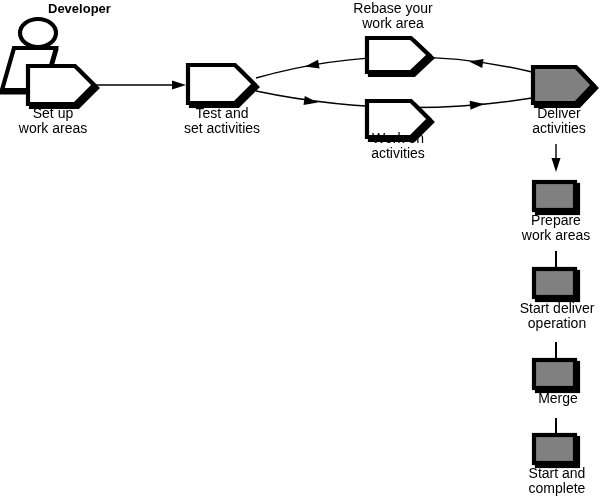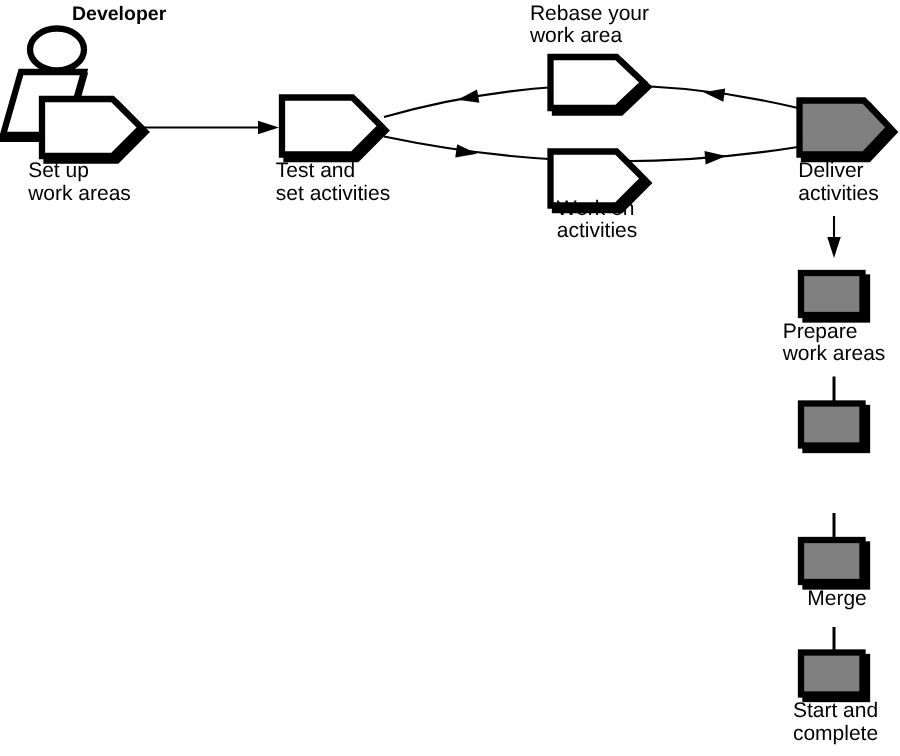--- a/index.html
+++ b/index.html
@@ -5,21 +5,21 @@
   html,body{margin:0;padding:0;background:#fff;}
   .canvas{position:relative;width:600px;height:504px;background:#fff;overflow:hidden;
           font-family:"Liberation Sans",sans-serif;}
   .canvas svg{position:absolute;left:0;top:0;}
   .edge{stroke:#000;stroke-width:1.4;fill:none;}
   .conn{stroke:#000;stroke-width:2;}
   .head{fill:#000;stroke:none;}
   .pent{stroke:#000;stroke-width:4.2;stroke-linejoin:miter;}
   .shadow{fill:#000;stroke:#000;stroke-width:4.2;stroke-linejoin:miter;}
   .thick{stroke:#000;stroke-width:4.2;fill:#fff;}
-  .label{position:absolute;transform:translateX(-50%);
+  .label{position:absolute;transform:translateX(-50%);text-align:center;
          font-size:14px;line-height:15px;color:#000;white-space:nowrap;}
   .dev-title{position:absolute;left:8px;top:1px;font-size:13px;font-weight:bold;
              line-height:16px;color:#000;margin-left:40px;}
 </style>
 </head>
 <body>
 
 <div class="canvas">
 
   <svg width="600" height="504" viewBox="0 0 600 504">
@@ -124,20 +124,24 @@
   <div class="label" style="left:559px;top:106px">
     <div>Deliver</div>
     <div>activities</div>
   </div>
 
   <div class="label" style="left:556px;top:213px">
     <div>Prepare</div>
     <div>work areas</div>
   </div>
 
+  <div class="label" style="left:557px;top:301px">
+    <div>Start deliver</div>
+    <div>operation</div>
+  </div>
 
   <div class="label" style="left:558px;top:391px">
     <div>Merge</div>
   </div>
 
   <div class="label" style="left:557px;top:466px">
     <div>Start and</div>
     <div>complete</div>
   </div>
 

